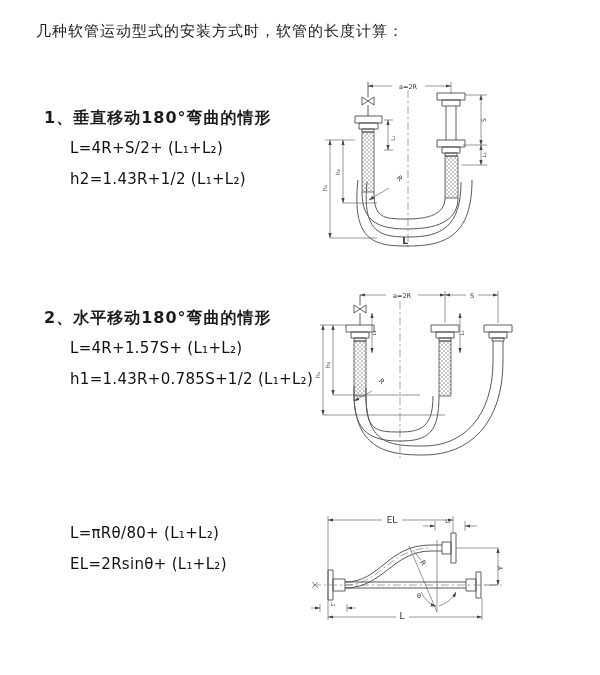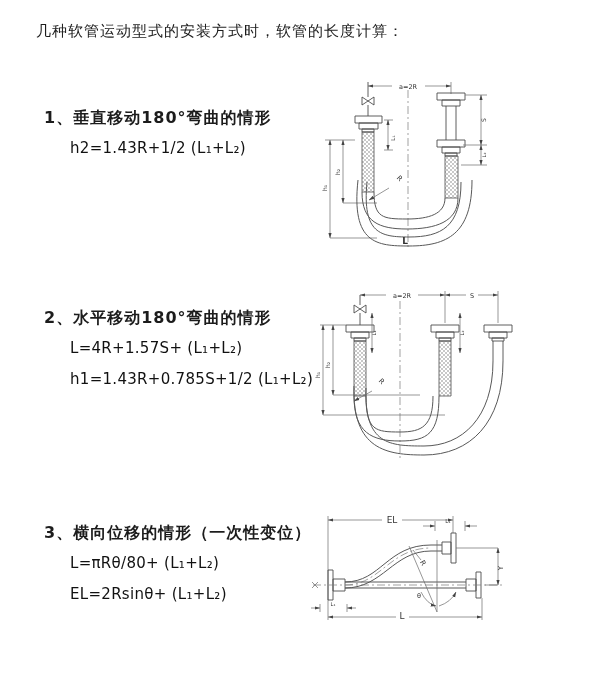--- a/index.html
+++ b/index.html
@@ -39,31 +39,31 @@
   .dimtxt{fill:#333;font-family:"DejaVu Sans",sans-serif;}
   .wbg{fill:#ffffff;}
 </style>
 </head>
 <body>
 
 <div class="page-title">几种软管运动型式的安装方式时，软管的长度计算：</div>
 
 <div class="section sec1">
   <div class="sec-heading">1、垂直移动180°弯曲的情形</div>
+  <div class="formula">L=4R+S/2+ (L₁+L₂)</div>
   <div class="formula">h2=1.43R+1/2 (L₁+L₂)</div>
 </div>
 
 <div class="section sec2">
   <div class="sec-heading">2、水平移动180°弯曲的情形</div>
   <div class="formula">L=4R+1.57S+ (L₁+L₂)</div>
   <div class="formula">h1=1.43R+0.785S+1/2 (L₁+L₂)</div>
 </div>
 
 <div class="section sec3">
-  <div class="sec-heading">3、横向位移的情形（一次性变位）</div>
   <div class="formula">L=πRθ/80+ (L₁+L₂)</div>
   <div class="formula">EL=2Rsinθ+ (L₁+L₂)</div>
 </div>
 
 <div class="diagram d1">
 <svg width="245" height="182" viewBox="0 0 245 182">
   <defs>
     <pattern id="br1" patternUnits="userSpaceOnUse" width="4" height="4">
       <path d="M0,4 L4,0 M0,0 L4,4" stroke="#909090" stroke-width="0.5"></path>
     </pattern>

